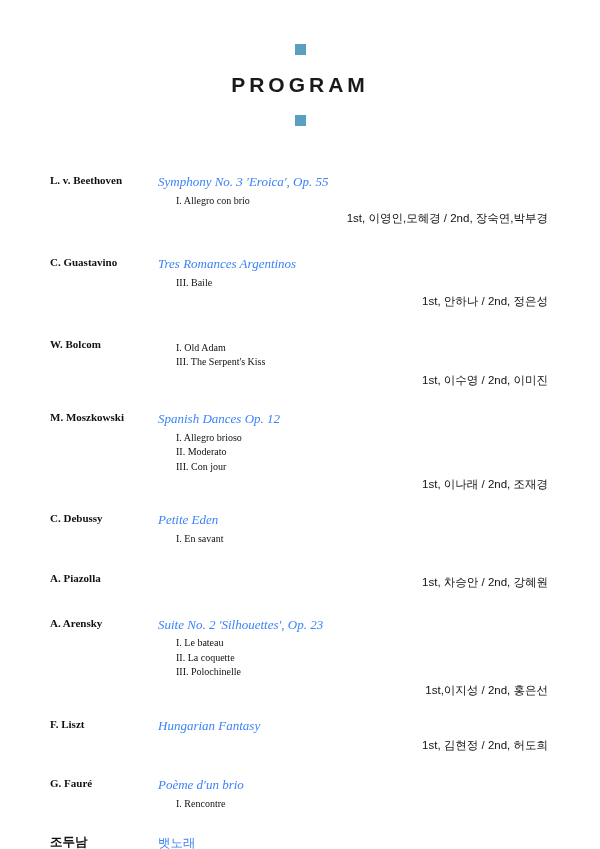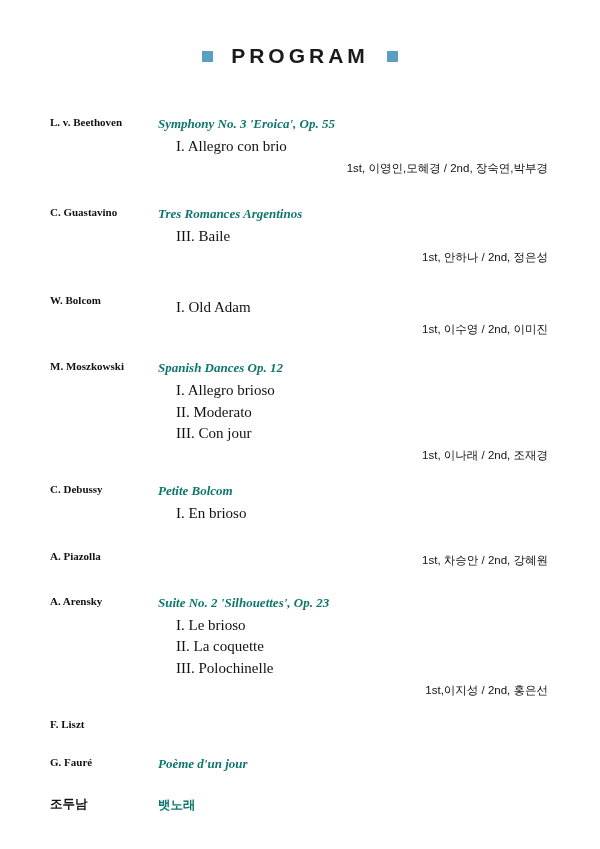--- a/index.html
+++ b/index.html
@@ -23,20 +23,21 @@
     box-sizing: border-box;
   }
 
   
   .title-row {
     display: flex;
     align-items: center;
     justify-content: center;
     gap: 18px;
     margin-top: 44px;
+    flex-direction: column;
   }
   .title-square {
     width: 11px;
     height: 11px;
     background: #5b9fc0;
     display: block;
   }
   .title-text {
     font-family: "Liberation Sans", sans-serif;
     font-size: 21px;
@@ -82,36 +83,35 @@
   .works {
     flex: 1 1 auto;
     min-width: 0;
   }
 
   .work-title {
     font-family: "Liberation Serif", serif;
     font-style: italic;
     font-size: 13px;
     line-height: 1.3;
-    color: #0f766e;
-    font-weight: bold;
+    color: #3b82f6;
   }
   .work-title.korean {
     font-family: "Liberation Sans", sans-serif;
     font-style: normal;
     font-size: 12.5px;
   }
 
   .movements {
     margin-top: 3px;
     padding-left: 18px;
   }
   .movement {
     font-family: "Liberation Serif", serif;
-    font-size: 15px;
+    font-size: 10px;
     line-height: 1.45;
     color: #111;
   }
 
   .performers {
     font-family: "Liberation Sans", sans-serif;
     font-size: 11.5px;
     color: #111;
     text-align: right;
     white-space: nowrap;
@@ -160,20 +160,21 @@
           </div>
         </div>
       </div>
       <div style="height: 29px;"></div>
       <div class="entry">
         <div class="entry-grid">
           <div class="composer">W. Bolcom</div>
           <div class="works">
             <div class="movements">
               <div class="movement">I. Old Adam</div>
+              <div class="movement">III. The Serpent's Kiss</div>
             </div>
             <div class="perf-holder"><span class="performers">1st, 이수영 / 2nd, 이미진</span></div>
           </div>
         </div>
       </div>
       <div style="height: 23px;"></div>
       <div class="entry">
         <div class="entry-grid">
           <div class="composer">M. Moszkowski</div>
           <div class="works">
@@ -185,63 +186,70 @@
             </div>
             <div class="perf-holder"><span class="performers">1st, 이나래 / 2nd, 조재경</span></div>
           </div>
         </div>
       </div>
       <div style="height: 20px;"></div>
       <div class="entry">
         <div class="entry-grid">
           <div class="composer">C. Debussy</div>
           <div class="works">
-            <div class="work-title">Petite Bolcom</div>
-            <div class="movements">
-              <div class="movement">I. En brioso</div>
+            <div class="work-title">Petite Eden</div>
+            <div class="movements">
+              <div class="movement">I. En savant</div>
             </div>
           </div>
         </div>
       </div>
       <div style="height: 25px;"></div>
       <div class="entry">
         <div class="entry-grid">
           <div class="composer">A. Piazolla</div>
           <div class="works">
             <div class="perf-holder"><span class="performers">1st, 차승안 / 2nd, 강혜원</span></div>
           </div>
         </div>
       </div>
       <div style="height: 27px;"></div>
       <div class="entry">
         <div class="entry-grid">
           <div class="composer">A. Arensky</div>
           <div class="works">
             <div class="work-title">Suite No. 2 'Silhouettes', Op. 23</div>
             <div class="movements">
-              <div class="movement">I. Le brioso</div>
+              <div class="movement">I. Le bateau</div>
               <div class="movement">II. La coquette</div>
               <div class="movement">III. Polochinelle</div>
             </div>
             <div class="perf-holder"><span class="performers">1st,이지성 / 2nd, 홍은선</span></div>
           </div>
         </div>
       </div>
       <div style="height: 20px;"></div>
       <div class="entry">
         <div class="entry-grid">
           <div class="composer">F. Liszt</div>
+          <div class="works">
+            <div class="work-title">Hungarian Fantasy</div>
+            <div class="perf-holder"><span class="performers">1st, 김현정 / 2nd, 허도희</span></div>
+          </div>
         </div>
       </div>
       <div style="height: 24px;"></div>
       <div class="entry">
         <div class="entry-grid">
           <div class="composer">G. Fauré</div>
           <div class="works">
-            <div class="work-title">Poème d'un jour</div>
+            <div class="work-title">Poème d'un brio</div>
+            <div class="movements">
+              <div class="movement">I. Rencontre</div>
+            </div>
           </div>
         </div>
       </div>
       <div style="height: 24px;"></div>
       <div class="entry">
         <div class="entry-grid">
           <div class="composer korean">조두남</div>
           <div class="works">
             <div class="work-title korean">뱃노래</div>
           </div>

